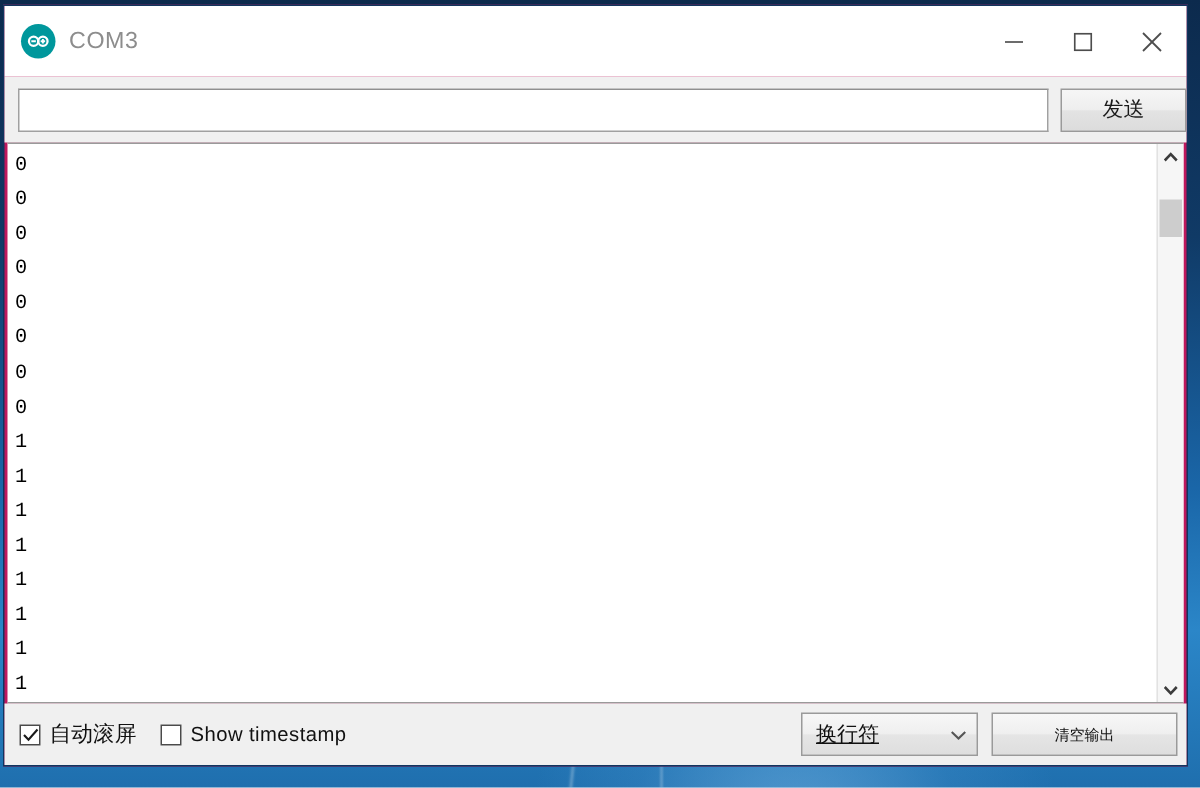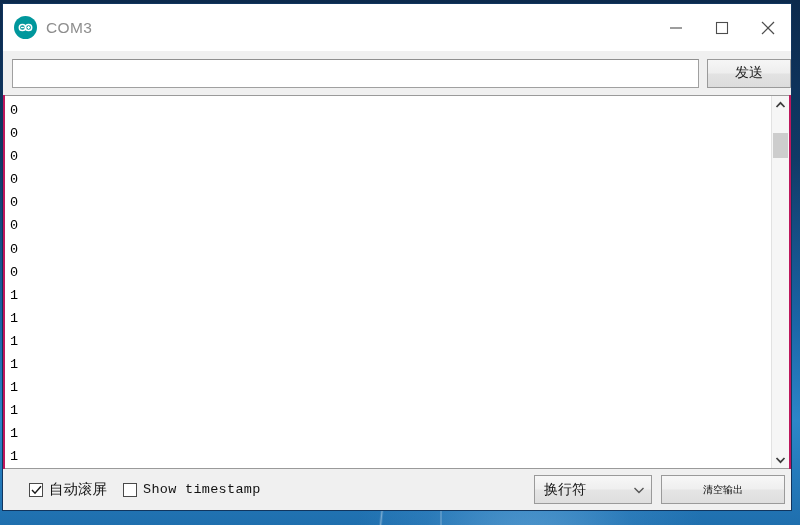--- a/index.html
+++ b/index.html
@@ -185,21 +185,21 @@
     background: #cdcdcd;
   }
 
   
   #bottombar {
     height: 41px;
     min-height: 41px;
     background: #f0f0f0;
     display: flex;
     align-items: center;
-    padding: 0 6px 0 26px;
+    padding: 0 6px 0 10px;
     box-sizing: border-box;
     position: relative;
   }
   .chk-group {
     display: flex;
     align-items: center;
     gap: 6px;
     margin-right: 16px;
   }
   .chkbox {
@@ -214,21 +214,21 @@
   }
   .chkbox svg { display: block; }
   .chk-label-cn {
     font-size: 14.5px;
     color: #111;
     font-family: "Liberation Sans", "DejaVu Sans", sans-serif;
   }
   .chk-label-mono {
     font-size: 13.5px;
     color: #111;
-    font-family: Liberation Mono, monospace;
+    font-family: Liberation Sans, sans-serif;
     letter-spacing: 0.3px;
   }
   #bottom-right {
     margin-left: auto;
     display: flex;
     align-items: center;
     gap: 9px;
   }
   .combo {
     height: 29px;
@@ -236,21 +236,21 @@
     background: linear-gradient(to bottom, #f7f7f7 0%, #efefef 48%, #e5e5e5 52%, #dedede 100%);
     border: 1px solid #9a9a9a;
     display: flex;
     align-items: center;
     padding: 0 6px 0 9px;
     font-size: 14px;
     color: #111;
     font-family: "Liberation Sans", "DejaVu Sans", sans-serif;
     cursor: default;
   }
-  .combo .cb-text { flex: 1; white-space: nowrap; }
+  .combo .cb-text { flex: 1; white-space: nowrap; text-decoration: underline; }
   .combo .cb-arrow { margin-left: 10px; display: flex; align-items: center; }
   #combo-newline { width: 118px; }
   #combo-baud { width: 152px; }
   #clear-button {
     width: 124px;
     height: 29px;
     box-sizing: border-box;
     background: linear-gradient(to bottom, #f7f7f7 0%, #efefef 48%, #e5e5e5 52%, #dedede 100%);
     border: 1px solid #9a9a9a;
     font-size: 10px;

